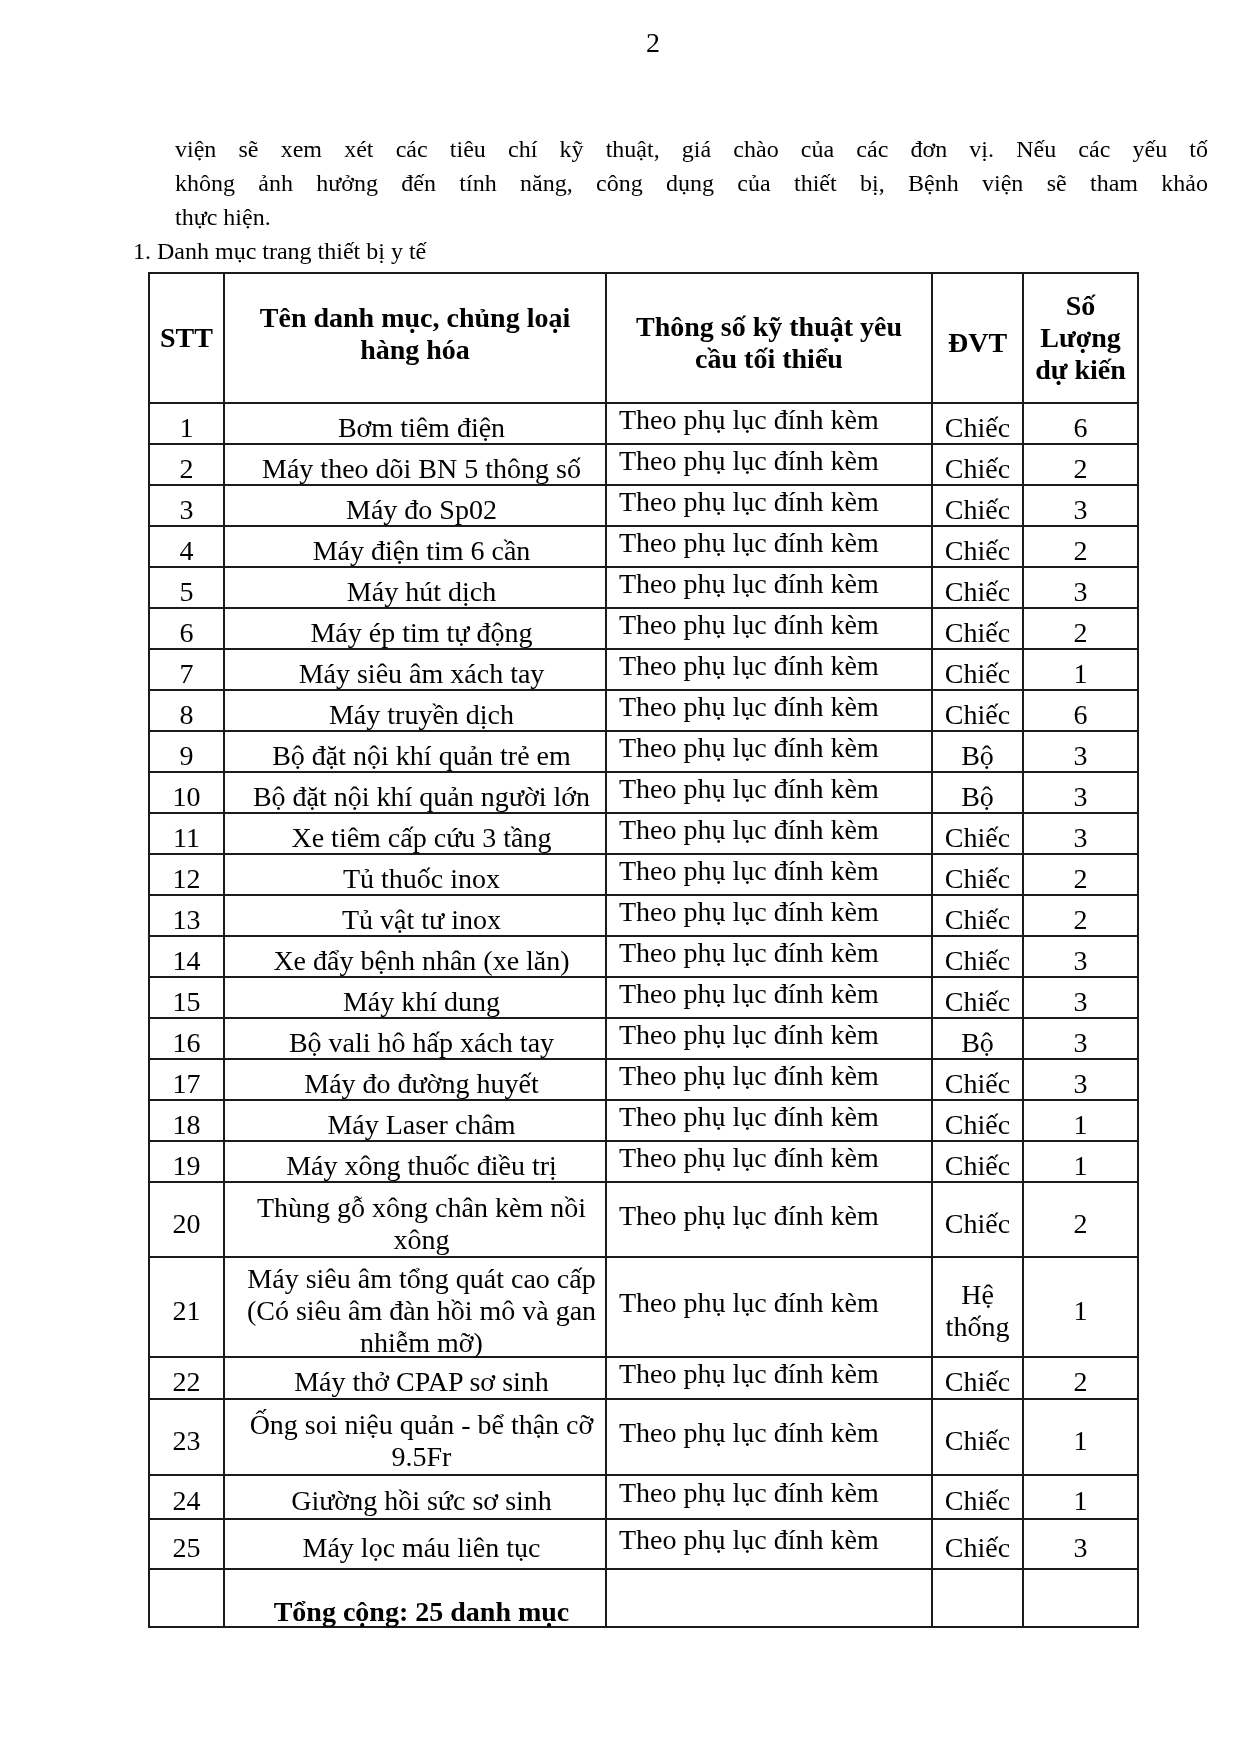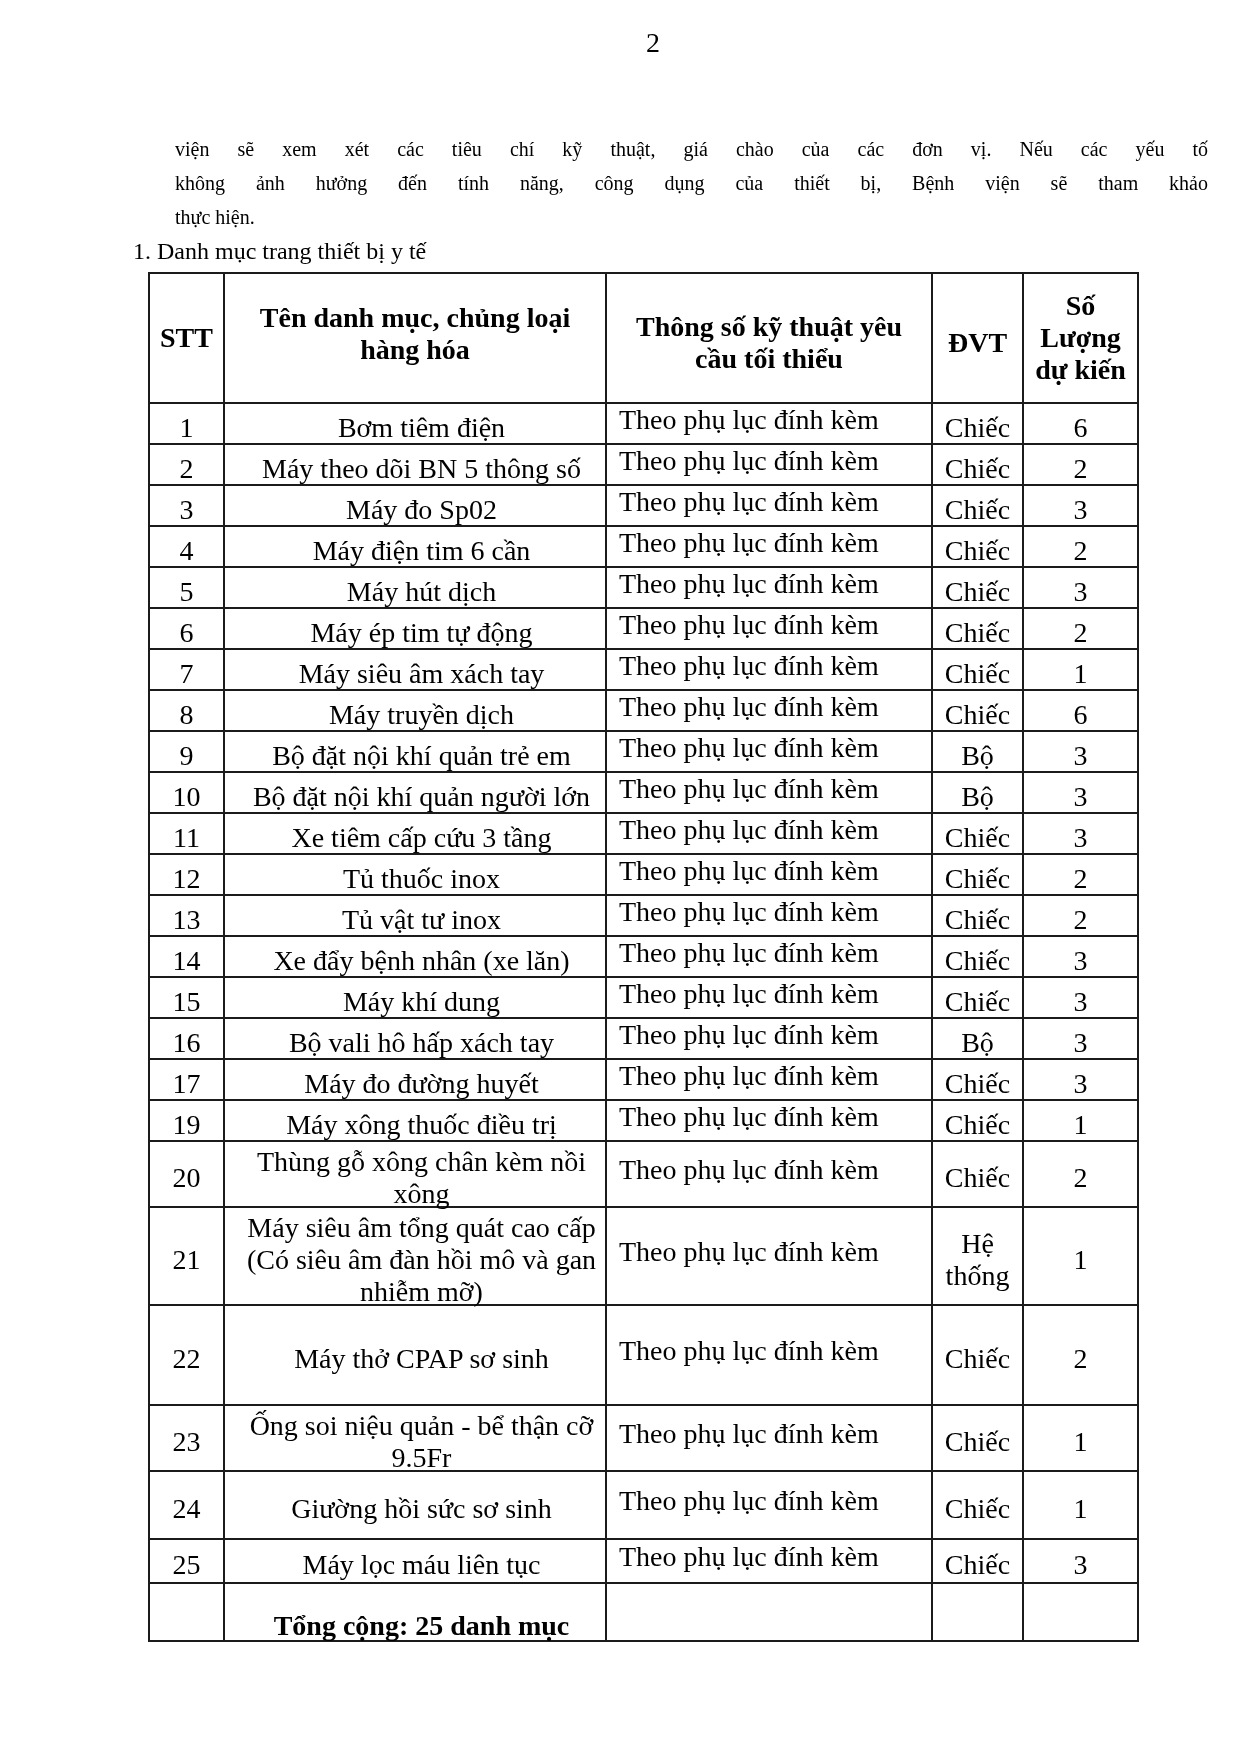--- a/index.html
+++ b/index.html
@@ -10,21 +10,21 @@
     font-family: "Liberation Serif", "DejaVu Serif", serif;
     color: #000;
     overflow: hidden;
   }
   .page-number {
     position: absolute; top: 26px; left: 133px; width: 1040px;
     text-align: center; font-size: 28px; line-height: 34px;
   }
   .intro {
     position: absolute; top: 132px; left: 175px; width: 1033px;
-    font-size: 20px; line-height: 34px;
+    font-size: 24px; line-height: 34px;
   }
   .intro .line { text-align: justify; text-align-last: justify; }
   .intro .line.last { text-align: justify; text-align-last: left; }
   .heading {
     position: absolute; top: 234px; left: 133px;
     font-size: 24px; line-height: 34px; font-weight: normal;
   }
   table.equip {
     position: absolute; top: 272px; left: 148px;
     width: 989px; border-collapse: collapse; table-layout: fixed;
@@ -34,21 +34,21 @@
     border: 2px solid #1b1b1b;
     padding: 0; margin: 0;
     vertical-align: middle;
   }
   .equip thead tr { height: 130px; }
   .equip th { font-weight: bold; text-align: center; }
   .equip tbody tr { height: 41px; }
   .equip tbody tr:nth-child(20) { height: 75px; }
   .equip tbody tr:nth-child(21) { height: 100px; }
   .equip tbody tr:nth-child(22) { height: 42px; margin-top: 40px; }
-  .equip tbody tr:nth-child(23) { height: 68px; }
+  .equip tbody tr:nth-child(23) { height: 76px; }
   .equip tbody tr:nth-child(24) { height: 44px; }
   .equip tbody tr:nth-child(25) { height: 50px; }
   .equip tfoot tr { height: 46px; }
   td.c-stt  { text-align: center; }
   td.c-name { text-align: center; padding-left: 13px; padding-right: 0; }
   td.c-spec { text-align: left; padding-left: 12px; padding-right: 10px; }
   td.c-unit { text-align: center; }
   td.c-qty  { text-align: center; }
   .dn { display: inline-block; transform: translateY(4px); }
   .name-text { display: block; transform: translateY(4px); }
@@ -237,20 +237,29 @@
       <tr>
         <td class="c-stt"><span class="dn">17</span></td>
         <td class="c-name">
           <span class="name-text">Máy đo đường huyết</span>
         </td>
         <td class="c-spec"><span class="up">Theo phụ lục đính kèm</span></td>
         <td class="c-unit"><span class="dn">Chiếc</span></td>
         <td class="c-qty"><span class="dn">3</span></td>
       </tr>
       <tr>
+        <td class="c-stt"><span class="dn">18</span></td>
+        <td class="c-name">
+          <span class="name-text">Máy Laser châm</span>
+        </td>
+        <td class="c-spec"><span class="up">Theo phụ lục đính kèm</span></td>
+        <td class="c-unit"><span class="dn">Chiếc</span></td>
+        <td class="c-qty"><span class="dn">1</span></td>
+      </tr>
+      <tr>
         <td class="c-stt"><span class="dn">19</span></td>
         <td class="c-name">
           <span class="name-text">Máy xông thuốc điều trị</span>
         </td>
         <td class="c-spec"><span class="up">Theo phụ lục đính kèm</span></td>
         <td class="c-unit"><span class="dn">Chiếc</span></td>
         <td class="c-qty"><span class="dn">1</span></td>
       </tr>
       <tr>
         <td class="c-stt"><span class="dn">20</span></td>

